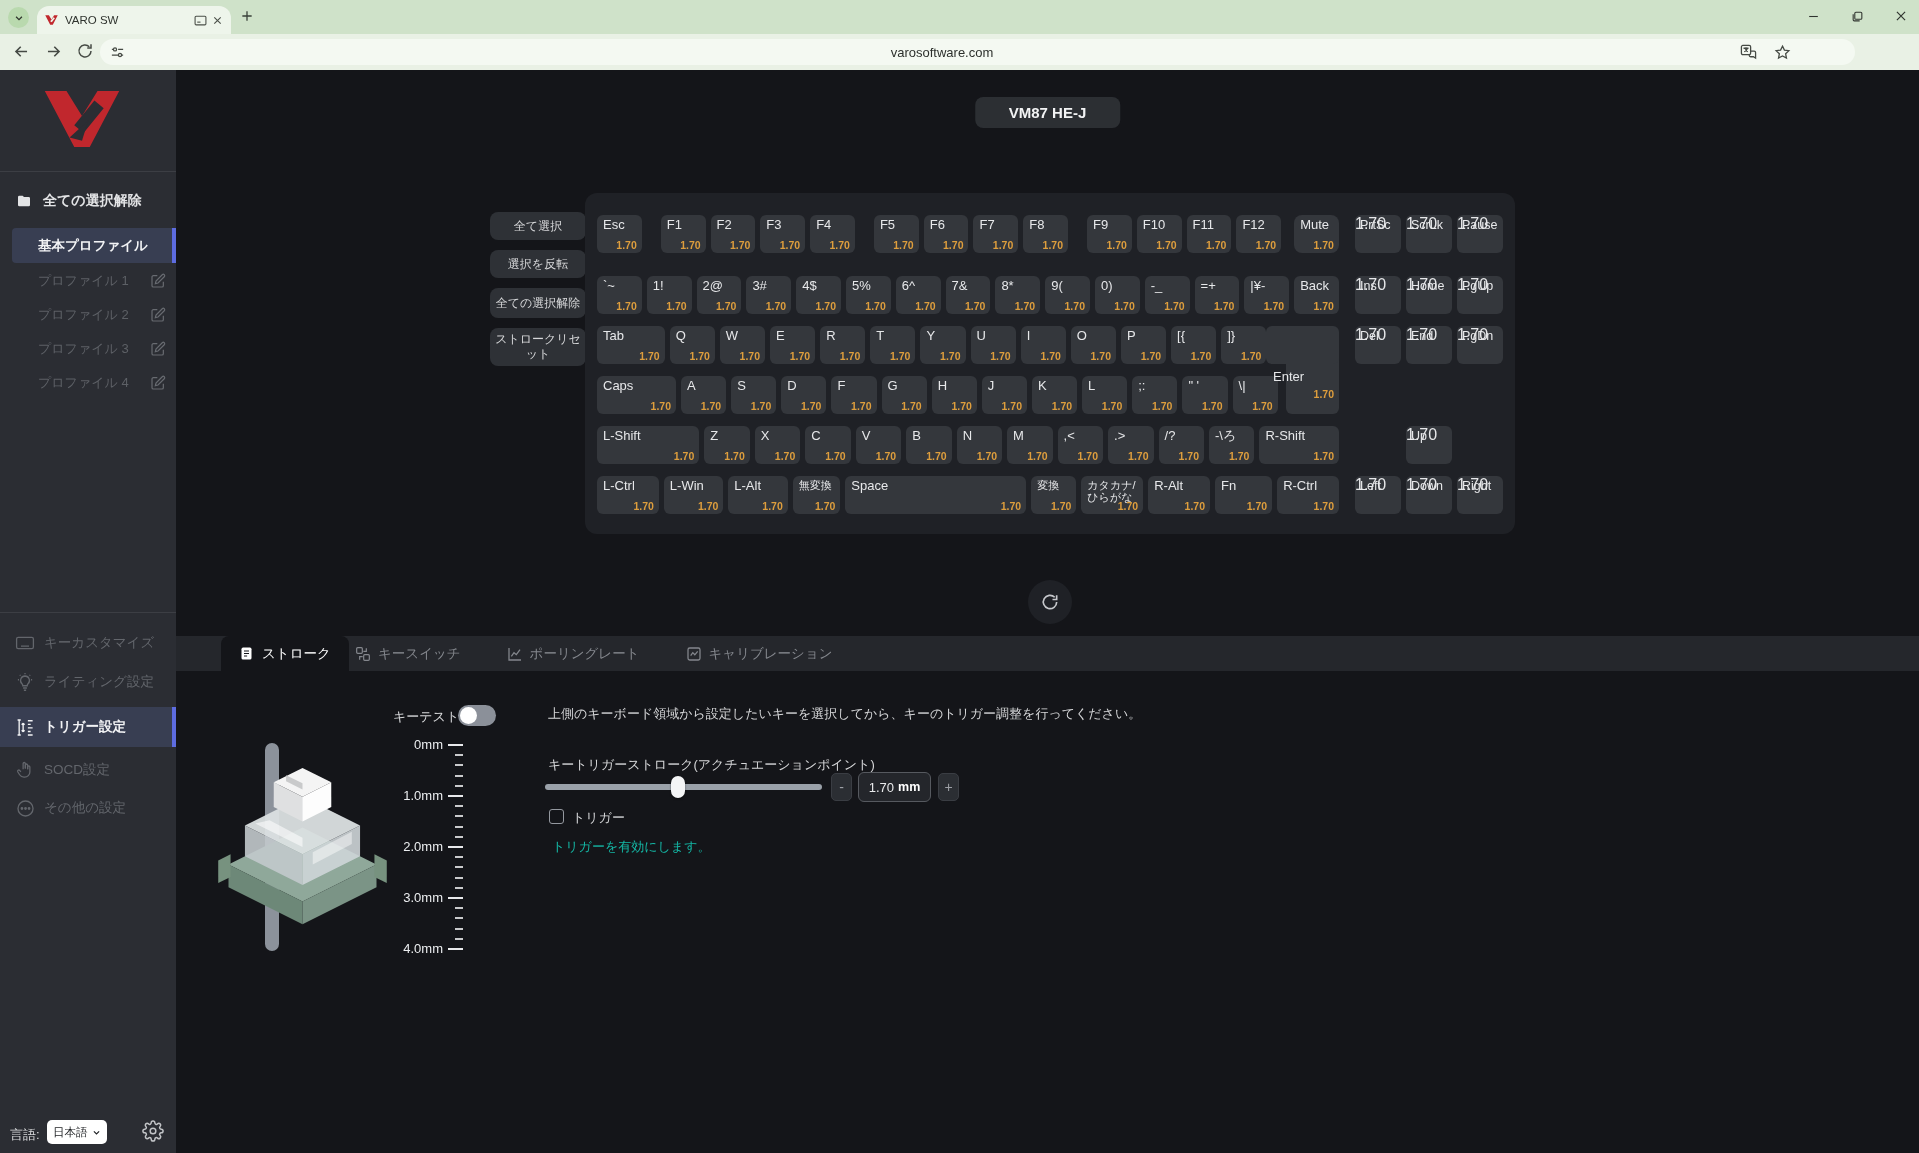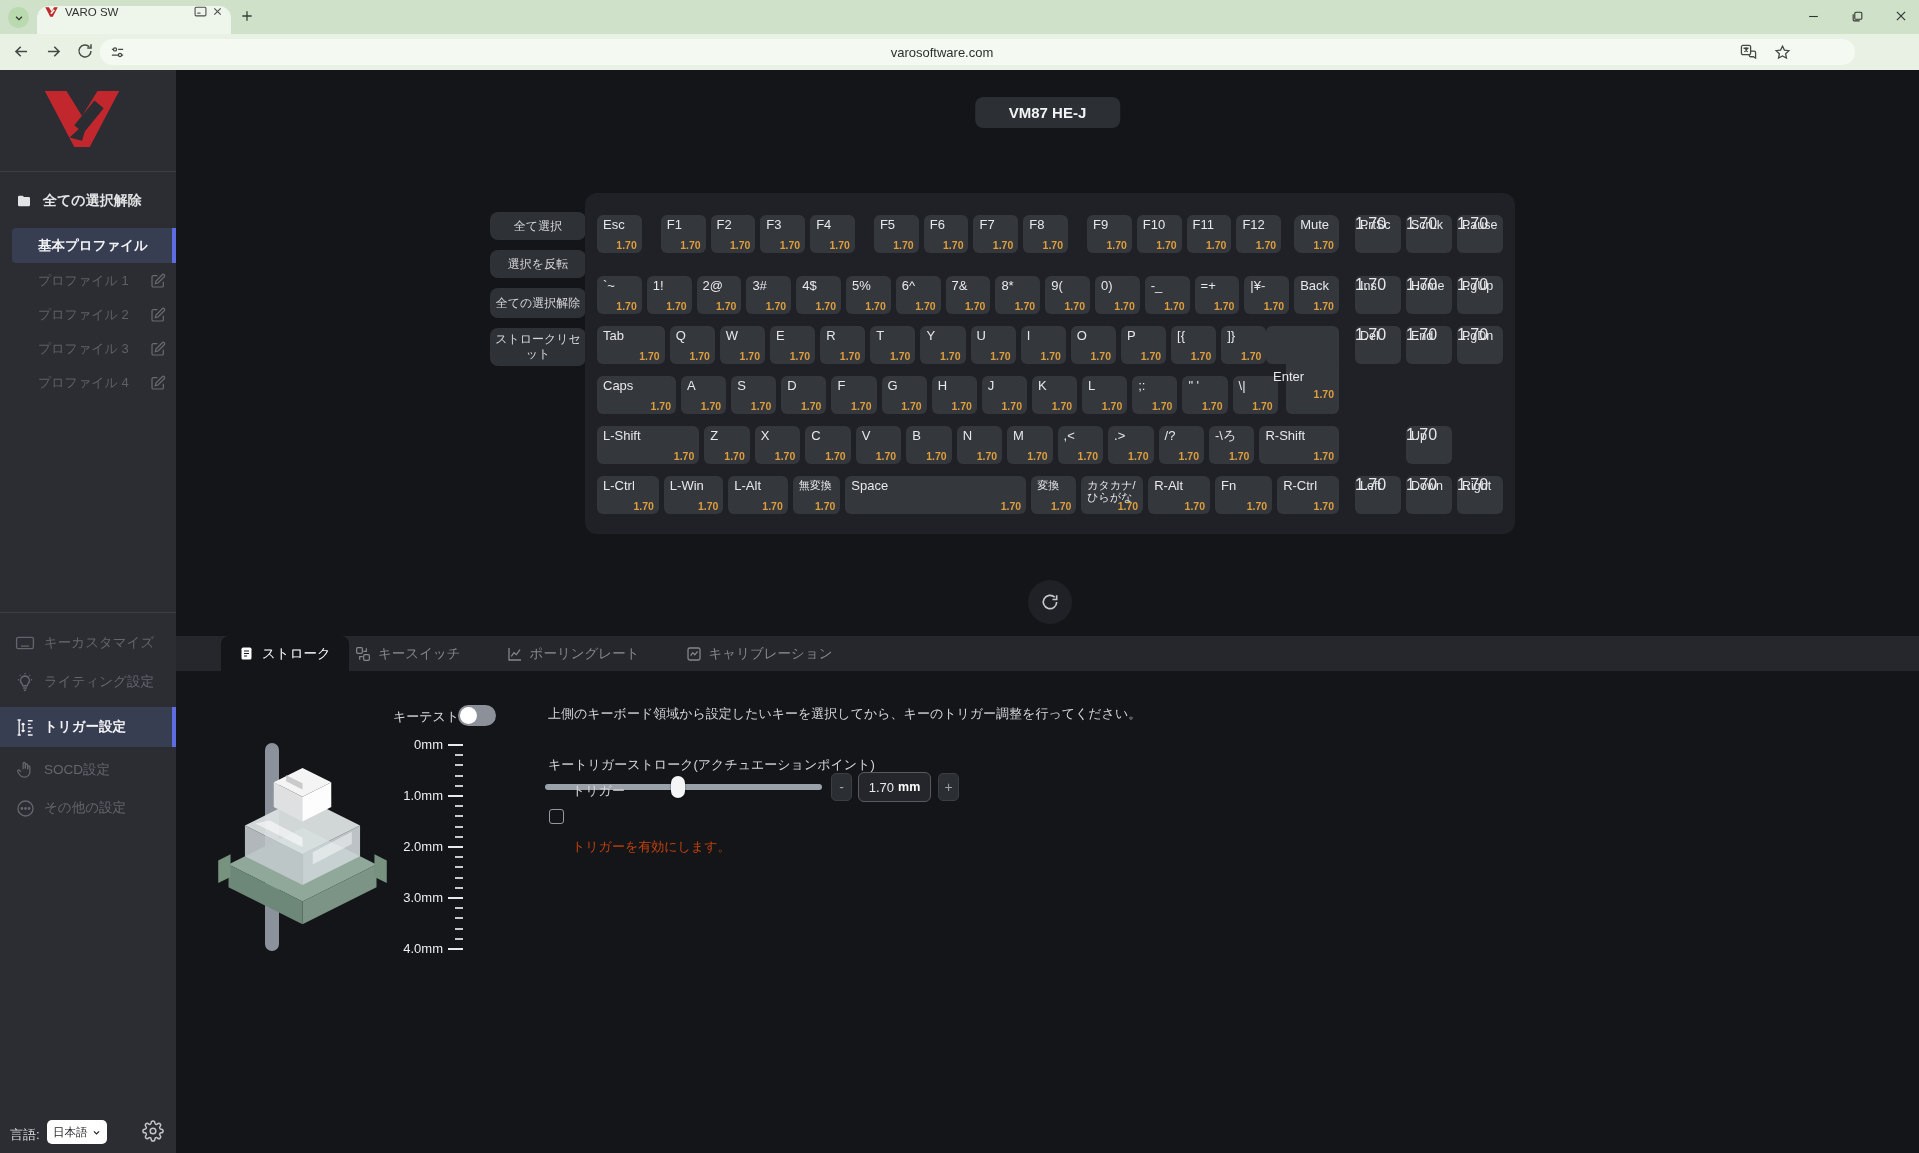--- a/index.html
+++ b/index.html
@@ -3,21 +3,21 @@
 <meta charset="utf-8">
 <style>
   html,body{margin:0;padding:0;background:#0c0d10;}
   .screen{position:relative;width:1919px;height:1153px;overflow:hidden;background:#141519;
     font-family:"Liberation Sans","DejaVu Sans",sans-serif;color:#e6e7e9;}
   
   .chrome-tabs{position:absolute;top:0;left:0;right:0;height:34px;background:#cfe2c9;}
   .tab-chevron{position:absolute;left:8px;top:7px;width:21px;height:21px;border-radius:50%;background:#b9d9ae;
     display:flex;align-items:center;justify-content:center;color:#2e332c;}
   .btab{position:absolute;left:37px;top:6px;width:194px;height:28px;background:#eef5eb;border-radius:12px 12px 0 0;
-    display:flex;padding:0 8px;box-sizing:border-box;color:#2f332e;}
+    display:flex;align-items:center;padding:0 8px;box-sizing:border-box;color:#2f332e;}
   .btab-title{font-size:11.5px;margin-left:7px;flex:1;white-space:nowrap;overflow:hidden;}
   .btab .ticon{color:#4a4f48;margin-left:5px;display:flex;}
   .newtab-btn{position:absolute;left:240px;top:9px;color:#394038;display:flex;}
   .winctl{position:absolute;top:6px;display:flex;gap:24px;right:8px;color:#30342f;}
   .winctl span{display:flex;width:20px;height:20px;align-items:center;justify-content:center;}
   .chrome-nav{position:absolute;top:34px;left:0;right:0;height:36px;background:#e9f1e5;}
   .nav-ic{position:absolute;top:8px;color:#454a44;display:flex;}
   .omnibox{position:absolute;left:100px;top:5px;height:26px;width:1755px;background:#f4f9f2;border-radius:13px;
     display:flex;align-items:center;box-sizing:border-box;padding:0 10px;}
   .omni-url{font-size:13px;color:#2c302c;margin-left:19px;flex:1;text-align:center;}
@@ -763,22 +763,22 @@
         <div class="handle"></div>
       </div>
       <div class="stepbtn" style="left:655px;top:703px">-</div>
       <div class="valbox">
         <span class="v">1.70</span>
         <span class="u">mm</span>
       </div>
       <div class="stepbtn" style="left:762px;top:703px">+</div>
 
       <div class="checkbox"></div>
-      <span class="txt" style="left:396px;top:712px">トリガー</span>
-      <span class="txt" style="left:396px;top:768px;color:#c2410c">トリガーを有効にします。</span>
+      <span class="txt" style="left:396px;top:739px">トリガー</span>
+      <span class="txt" style="left:376px;top:768px;color:#14b8a6">トリガーを有効にします。</span>
 
       <div class="ruler" id="ruler">
           <div class="rlabel" style="top: 667px;">0mm</div>
           <div class="rtick" style="top: 674px; left: 72px; width: 15px;"></div>
           <div class="rtick" style="top: 684px; left: 79px; width: 8px; opacity: 0.85;"></div>
           <div class="rtick" style="top: 694px; left: 79px; width: 8px; opacity: 0.85;"></div>
           <div class="rtick" style="top: 705px; left: 79px; width: 8px; opacity: 0.85;"></div>
           <div class="rtick" style="top: 715px; left: 79px; width: 8px; opacity: 0.85;"></div>
           <div class="rlabel" style="top: 718px;">1.0mm</div>
           <div class="rtick" style="top: 725px; left: 72px; width: 15px;"></div>

